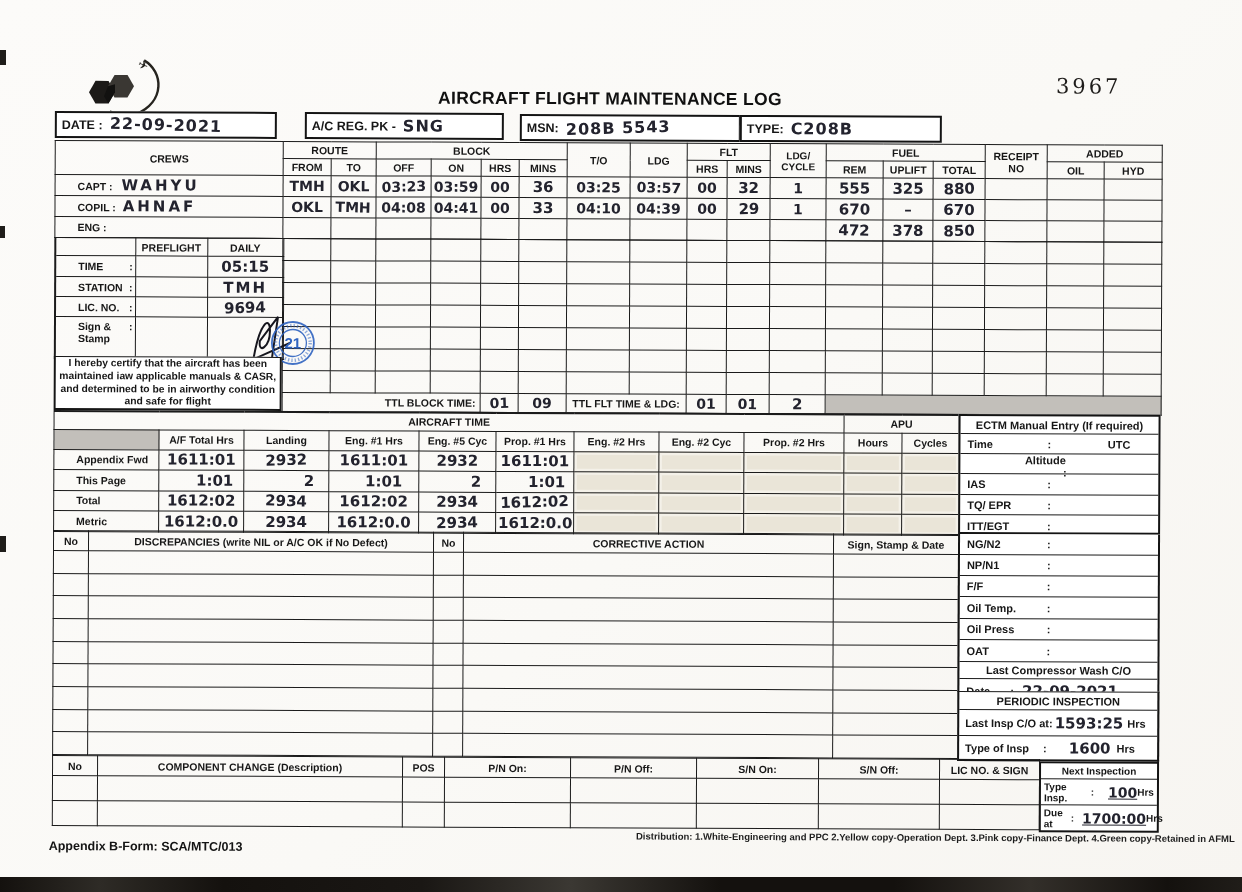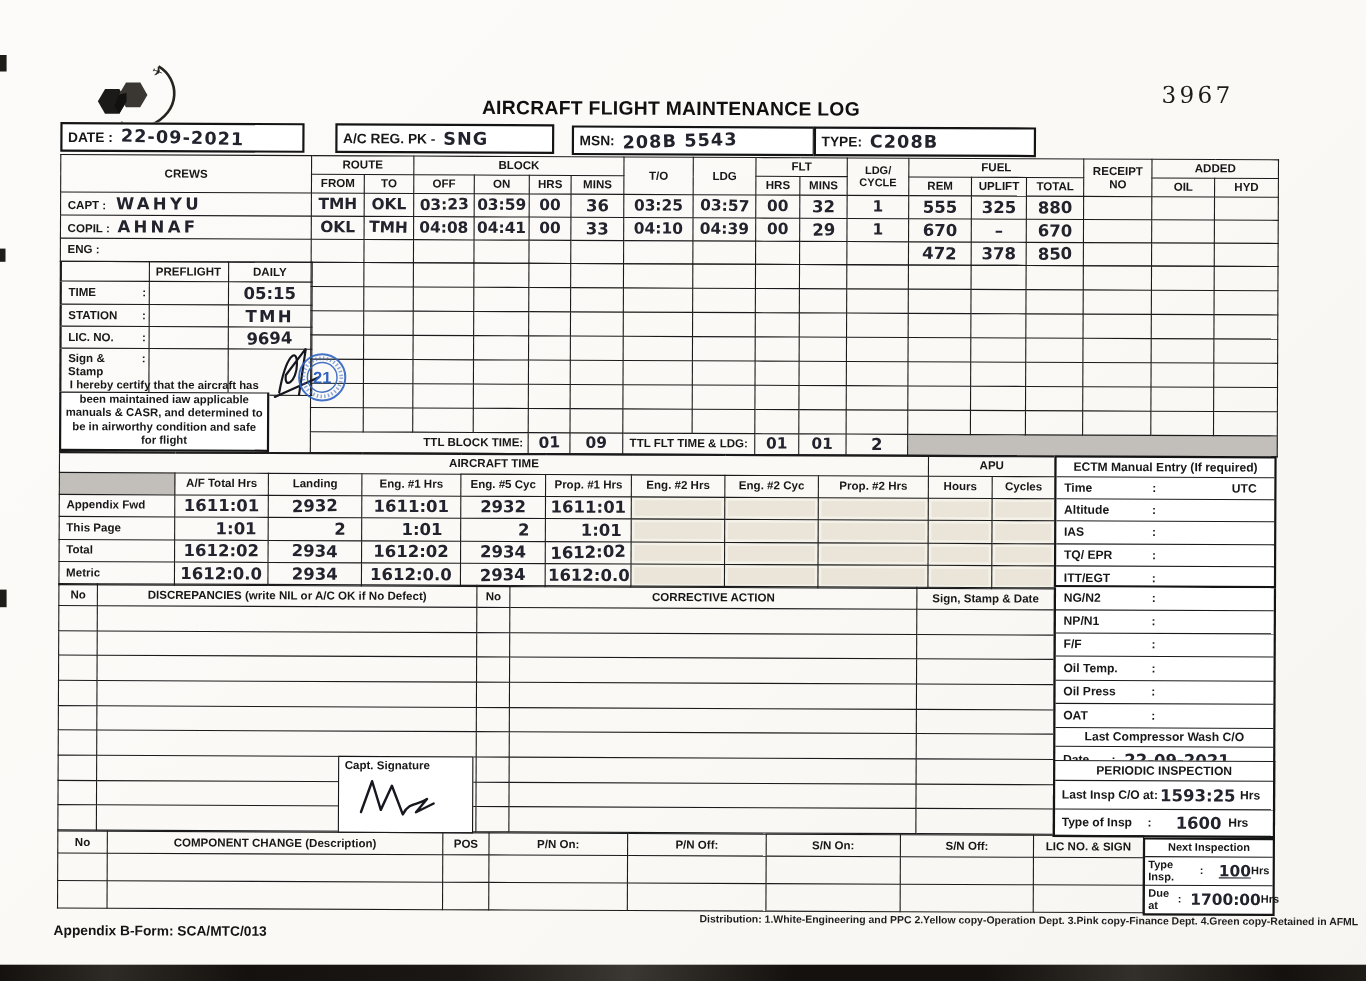--- a/index.html
+++ b/index.html
@@ -13,21 +13,21 @@
   .hw{font-family:"DejaVu Sans",sans-serif;font-weight:700;color:#23232e;white-space:nowrap;display:inline-block;}
   .hw15{font-size:15px;}
   .hw14{font-size:14px;}
   .hw16{font-size:16px;letter-spacing:1px;}
   .r1{transform:rotate(-2deg);}
   .r2{transform:rotate(1.5deg);}
   .infobox{position:absolute;height:23px;border:2px solid #141414;background:#fff;display:flex;align-items:center;padding-left:5px;gap:7px;}
   .infobox .lbl{font-size:12.5px;}
   .shade{background:#eae5d8;box-shadow:inset 0 0 0 2.5px #f4f1e9;}
   .gshade{background:#c2bfba;}
-  .leftcell{text-align:left;padding-left:6px;}
+  .leftcell{text-align:left;padding-left:22px;}
   .ectm-row,.param-row{display:flex;align-items:center;border-bottom:1.5px solid #1b1b1b;padding-left:7px;font-size:11px;font-weight:700;box-sizing:border-box;}
   .ectm-row .c,.param-row .c{margin-left:4px;}
   .elabel{width:76px;text-align:left;}
   .sect-title{display:flex;align-items:center;justify-content:center;font-size:11px;font-weight:700;border-bottom:1.5px solid #1b1b1b;box-sizing:border-box;}
   .rightcol{position:absolute;left:960px;top:530px;width:202px;border:2px solid #141414;border-top:none;background:#fff;box-sizing:border-box;}
   .insp-row{display:flex;align-items:center;padding-left:6px;font-size:11px;font-weight:700;border-bottom:1.5px solid #1b1b1b;box-sizing:border-box;}
   .footer-right{position:absolute;left:520px;top:828px;width:718px;text-align:right;font-size:9.5px;font-weight:700;color:#1d1d1d;}
   .footer-left{position:absolute;left:52px;top:839px;font-size:12.5px;font-weight:700;color:#141414;}
   .scan-strip{position:absolute;left:0;top:877px;width:1242px;height:15px;background:linear-gradient(90deg,#14110e 0%,#2e2b26 8%,#14110e 18%,#1a1714 34%,#3b3833 46%,#14110e 58%,#14110e 72%,#332f2a 83%,#14110e 94%,#201d19 100%);}
   .edge-mark{position:absolute;left:0;background:#1f1d1a;}
@@ -407,21 +407,21 @@
   <svg class="abs" style="left:247px;top:308px;" width="66" height="56" viewBox="0 0 66 56">
     <path d="M8,48 C14,14 24,6 24,22 C24,38 12,46 14,32 L32,8 L26,50 M4,52 L44,34" fill="none" stroke="#16161e" stroke-width="2" stroke-linecap="round"></path>
   </svg>
   <svg class="abs" style="left:270px;top:318px;" width="48" height="48" viewBox="0 0 48 48">
     <circle cx="24" cy="24" r="21" fill="none" stroke="#2f63c0" stroke-width="1.8" opacity="0.9"></circle>
     <circle cx="24" cy="24" r="13.5" fill="none" stroke="#2f63c0" stroke-width="1.3" opacity="0.9"></circle>
     <circle cx="24" cy="24" r="17.3" fill="none" stroke="#2f63c0" stroke-width="3.4" stroke-dasharray="1.3 2.1" opacity="0.55"></circle>
     <text x="24" y="29.5" text-anchor="middle" font-size="15" font-weight="bold" fill="#2f63c0">21</text>
   </svg>
 
-  <div class="abs" style="left:55px;top:356px;width:191px;height:54px;border:2px solid #161616;border-top-width:1.5px;box-sizing:border-box;display:flex;align-items:flex-end;background:#fff;">
+  <div class="abs" style="left:55px;top:356px;width:228px;height:54px;border:2px solid #161616;border-top-width:1.5px;box-sizing:border-box;display:flex;align-items:center;background:#fff;">
     <div style="font-size:10.3px;font-weight:700;text-align:center;line-height:1.22;padding:0 3px;">I hereby certify that the aircraft has been maintained iaw applicable manuals &amp; CASR, and determined to be in airworthy condition and safe for flight</div>
   </div>
 
   <table class="abs" style="left:55px;top:410px;width:905px;">
     <colgroup>
       <col style="width:105px">
           <col style="width:85px">
           <col style="width:85px">
           <col style="width:90px">
           <col style="width:77px">
@@ -503,23 +503,23 @@
             <td class="shade"></td>
     </tr>
   </tbody>
       </table>
 
   <div class="abs" style="left:960px;top:410px;width:202px;height:120px;border:2px solid #141414;background:#fff;box-sizing:border-box;">
     <div class="sect-title" style="height:18px;">ECTM Manual Entry (If required)</div>
     <div class="ectm-row" style="height:20px;">
           <span class="elabel">Time</span>
           <span class="c">:</span>
-          <span style="margin-left:auto;margin-right:16px;">UTC</span>
-        </div>
-    <div class="ectm-row" style="height:20px;">
+          <span style="margin-left:auto;margin-right:28px;">UTC</span>
+        </div>
+    <div class="ectm-row" style="height:20px;flex-direction:column;">
           <span class="elabel">Altitude</span>
           <span class="c">:</span>
         </div>
     <div class="ectm-row" style="height:21px;">
           <span class="elabel">IAS</span>
           <span class="c">:</span>
         </div>
     <div class="ectm-row" style="height:20px;">
           <span class="elabel">TQ/ EPR</span>
           <span class="c">:</span>
@@ -605,26 +605,20 @@
     <tr>
             <td></td>
             <td></td>
             <td></td>
             <td></td>
             <td></td>
           </tr>
   </tbody>
       </table>
 
-  <div class="abs" style="left:310px;top:686px;width:123px;height:70px;border:1.8px solid #141414;background:#fff;box-sizing:border-box;">
-    <div style="font-size:10.5px;font-weight:700;padding:2px 0 0 5px;">Capt. Signature</div>
-    <svg width="110" height="44" viewBox="0 0 110 44" style="display:block;margin:0 auto;">
-      <path d="M14,36 L24,8 L32,34 L42,12 L52,38 C58,26 66,30 74,24 L64,36 L80,28" fill="none" stroke="#17171f" stroke-width="2.2" stroke-linecap="round" stroke-linejoin="round"></path>
-    </svg>
-  </div>
 
   <div class="rightcol" style="height:227px;">
     <div class="param-row" style="height:21px;">
           <span class="elabel">NG/N2</span>
           <span class="c">:</span>
         </div>
     <div class="param-row" style="height:21px;">
           <span class="elabel">NP/N1</span>
           <span class="c">:</span>
         </div>
@@ -655,21 +649,21 @@
     <div class="sect-title" style="height:16px;font-size:10px;">Next Inspection</div>
     <div class="insp-row" style="height:26px;font-size:10px;padding-left:3px;">
       <span>Type Insp.</span>
           <span class="c" style="margin-left:3px;">:</span>
       <span class="hw hw14" style="margin-left:14px;text-decoration:underline;">100</span>
       <span style="margin-left:auto;margin-right:3px;">Hrs</span>
     </div>
     <div class="insp-row" style="height:25px;border-bottom:none;font-size:10px;padding-left:3px;">
       <span>Due at</span>
           <span class="c" style="margin-left:8px;">:</span>
-      <span class="hw hw14" style="margin-left:8px;">1700:00</span>
+      <span class="hw hw14" style="margin-left:8px;text-decoration:underline;">1700:00</span>
       <span style="margin-left:auto;margin-right:3px;">Hrs</span>
     </div>
   </div>
   <div class="rightcol" style="top:687px;height:70px;border-top:1.5px solid #1b1b1b;">
     <div class="sect-title" style="height:18px;">PERIODIC INSPECTION</div>
     <div class="insp-row" style="height:26px;">
       <span>Last Insp C/O at</span>
           <span class="c">:</span>
       <span class="hw hw15" style="margin-left:2px;">1593:25</span>
       <span style="margin-left:4px;">Hrs</span>

